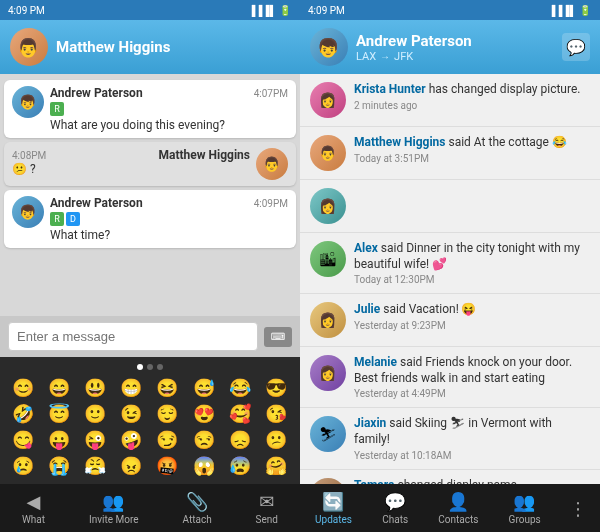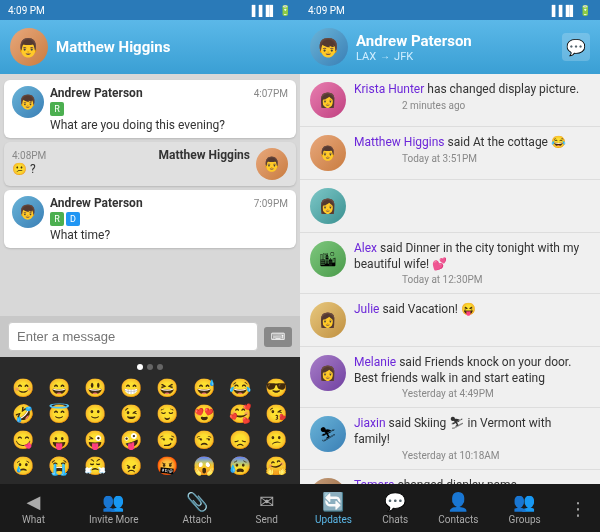--- a/index.html
+++ b/index.html
@@ -324,29 +324,28 @@
       flex: 1;
     }
 
     .feed-text {
       font-size: 12px;
       color: #333;
       line-height: 1.3;
     }
 
     .feed-text strong {
-      font-weight: normal;
-      color: #6d28d9;
+      font-weight: bold;
+      color: #0369a1;
     }
 
     .feed-time {
       font-size: 10px;
       color: #888;
       margin-top: 2px;
-      margin-left: 48px;
     }
 
     
     .bottom-nav-right {
       background: #1a1a1a;
       display: flex;
       align-items: center;
       justify-content: space-around;
       height: 48px;
     }
@@ -487,21 +486,21 @@
       </div>
     </div>
 
     <div class="msg-bubble">
       <div class="msg-avatar av-blue">
         <div class="av-face-sm">👦</div>
       </div>
       <div class="msg-content">
         <div class="msg-header-row">
           <span class="msg-name">Andrew Paterson</span>
-          <span class="msg-time">7:09PM</span>
+          <span class="msg-time">4:09PM</span>
         </div>
         <div class="msg-icons">
           <span class="msg-icon-box">R</span>
           <span class="msg-icon-box" style="background:#2196f3;">D</span>
         </div>
         <div class="msg-text">What time?</div>
       </div>
     </div>
 
   </div>
@@ -636,20 +635,21 @@
         <div class="feed-time">Today at 12:30PM</div>
       </div>
     </div>
 
     <div class="feed-item">
       <div class="feed-avatar av-yellow">
         <div class="av-face-sm">👩</div>
       </div>
       <div class="feed-content">
         <div class="feed-text"><strong>Julie</strong> said Vacation! 😝</div>
+        <div class="feed-time">Yesterday at 9:23PM</div>
       </div>
     </div>
 
     <div class="feed-item">
       <div class="feed-avatar av-purple">
         <div class="av-face-sm">👩</div>
       </div>
       <div class="feed-content">
         <div class="feed-text"><strong>Melanie</strong> said Friends knock on your door. Best friends walk in and start eating</div>
         <div class="feed-time">Yesterday at 4:49PM</div>

